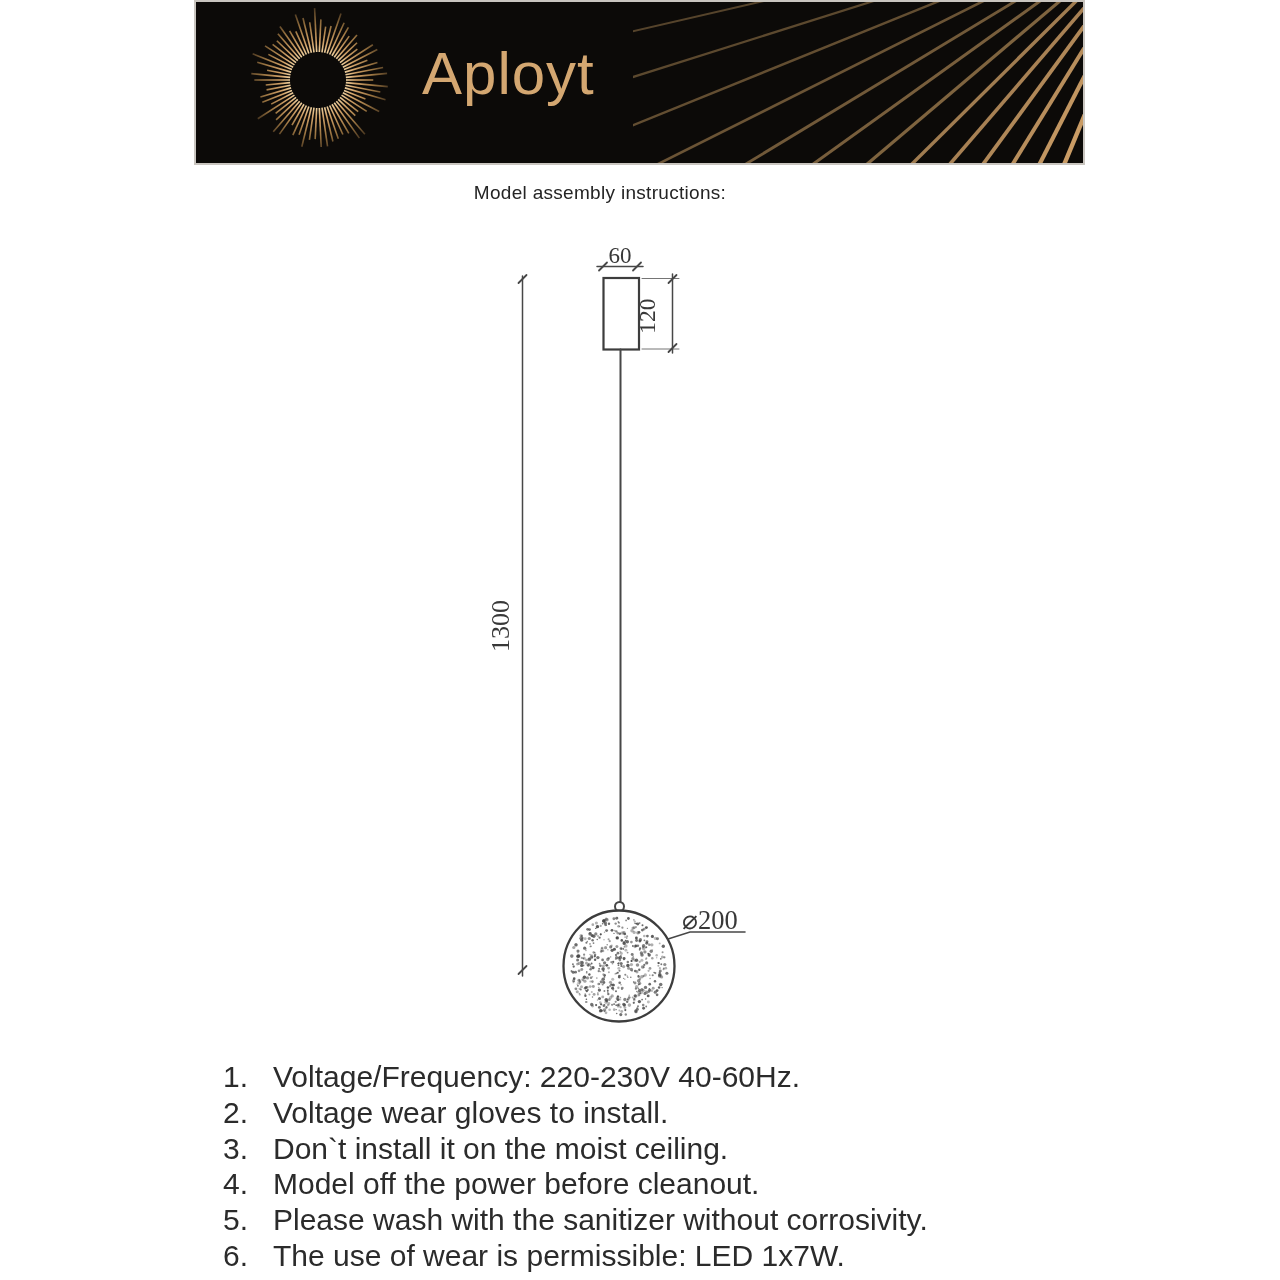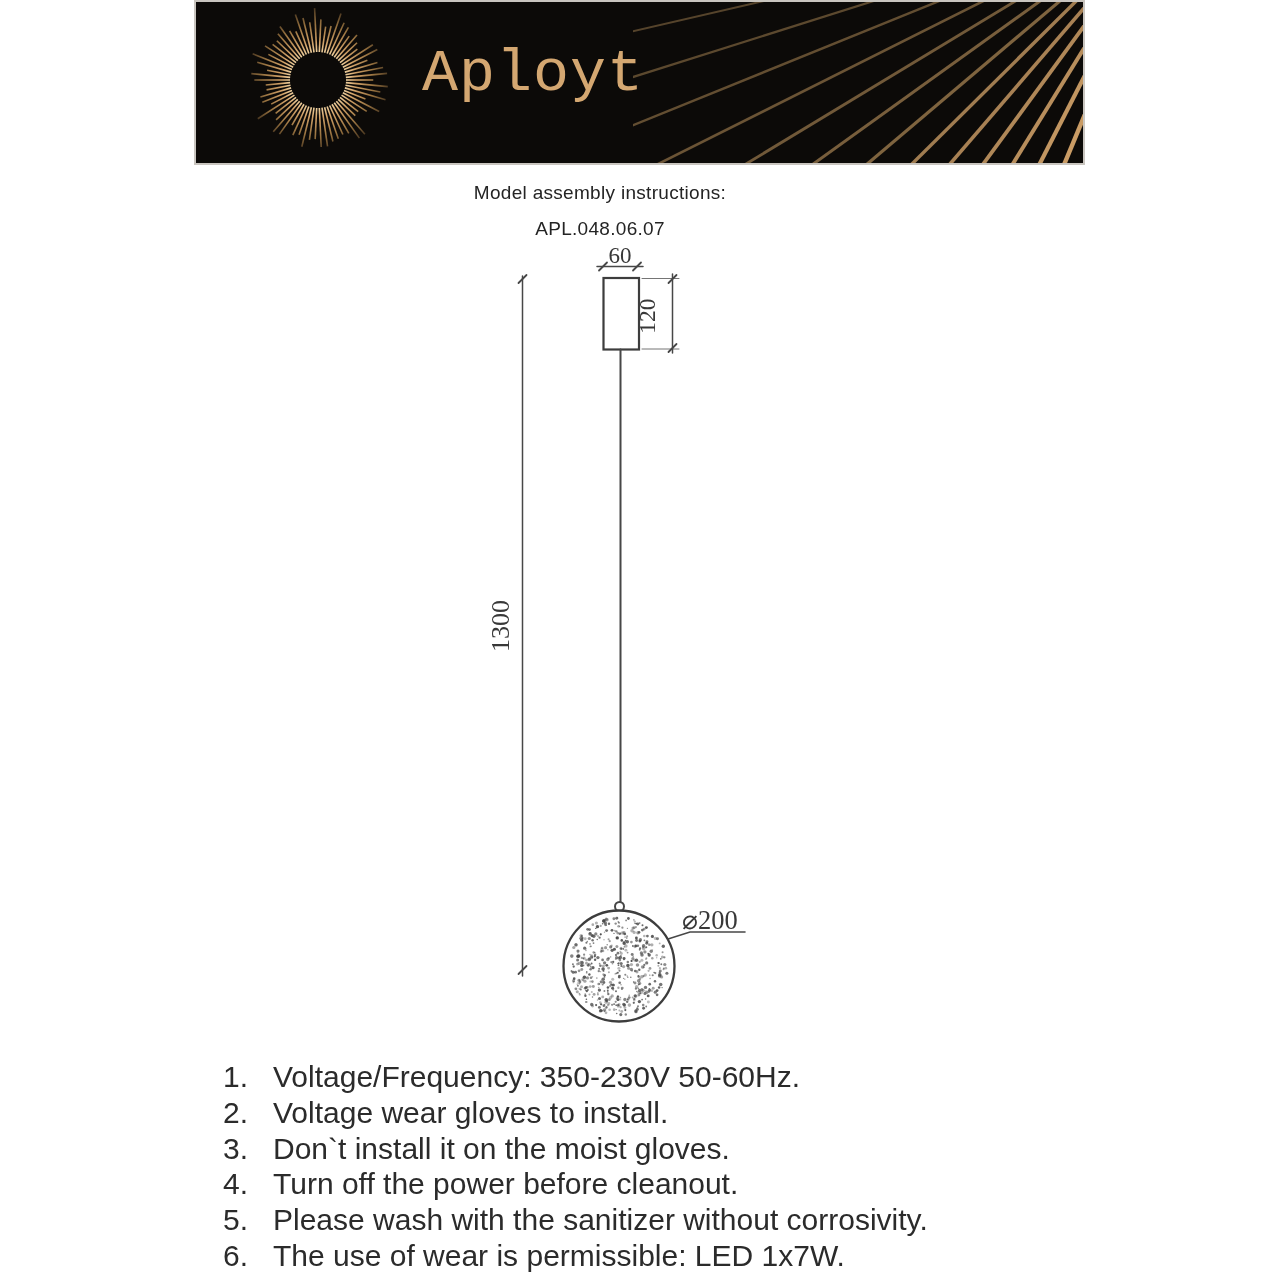--- a/index.html
+++ b/index.html
@@ -22,21 +22,21 @@
     overflow:hidden;
   }
   .sunburst-svg {
     position:absolute;
     left:50px; top:6px;
     width:144px; height:144px;
   }
   .brand-text {
     position:absolute;
     left:226px; top:36px;
-    font-family:Liberation Mono, monospace;
+    font-family:Liberation Sans, sans-serif;
     font-size:60px;
     line-height:72px;
     letter-spacing:1px;
     color:#d4a771;
     text-align:right;
   }
   .corner-rays-svg {
     position:absolute;
     left:437px; top:0;
     width:450px; height:161px;
@@ -185,21 +185,20 @@
         <line x1="538" y1="-95" x2="-803.1" y2="577.0" stroke="#b08a57" stroke-width="2.60" opacity="0.58"></line>
         <line x1="538" y1="-95" x2="-852.0" y2="468.8" stroke="#b08a57" stroke-width="2.40" opacity="0.53"></line>
         <line x1="538" y1="-95" x2="-892.3" y2="357.0" stroke="#b08a57" stroke-width="2.20" opacity="0.49"></line>
         <line x1="538" y1="-95" x2="-923.6" y2="242.4" stroke="#b08a57" stroke-width="2.00" opacity="0.45"></line>
       </g>
   </svg>
 </div>
 
 <div class="title-block">
   <div class="title-line">Model assembly instructions:</div>
-  <div class="title-line">APL.048.06.07</div>
 </div>
 
 <svg class="drawing-svg" viewBox="0 0 1280 1280">
   <g stroke="#474747" fill="none" stroke-linecap="round">
 
     <g stroke-width="1.5">
       <path d="M597 266.5 H643"></path>
       <path d="M599 270.5 L607 262.5" stroke-width="1.8"></path>
       <path d="M633 270.5 L641 262.5" stroke-width="1.8"></path>
     </g>
@@ -753,33 +752,33 @@
 
   <text class="dim-label" x="620" y="263" text-anchor="middle" font-size="23">60</text>
   <text class="dim-label" transform="translate(655 316) rotate(-90)" text-anchor="middle" font-size="23.5">120</text>
   <text class="dim-label" transform="translate(508.5 626) rotate(-90)" text-anchor="middle" font-size="26">1300</text>
   <text class="dim-label" x="682" y="929" text-anchor="start" font-size="26.5">⌀200</text>
 </svg>
 
 <div class="instructions">
   <div class="instr-row">
     <span class="instr-num">1.</span>
-    <span class="instr-text">Voltage/Frequency: 350-230V 50-60Hz.</span>
+    <span class="instr-text">Voltage/Frequency: 220-230V 40-60Hz.</span>
   </div>
   <div class="instr-row">
     <span class="instr-num">2.</span>
     <span class="instr-text">Voltage wear gloves to install.</span>
   </div>
   <div class="instr-row">
     <span class="instr-num">3.</span>
-    <span class="instr-text">Don`t install it on the moist gloves.</span>
+    <span class="instr-text">Don`t install it on the moist ceiling.</span>
   </div>
   <div class="instr-row">
     <span class="instr-num">4.</span>
-    <span class="instr-text">Turn off the power before cleanout.</span>
+    <span class="instr-text">Model off the power before cleanout.</span>
   </div>
   <div class="instr-row">
     <span class="instr-num">5.</span>
     <span class="instr-text">Please wash with the sanitizer without corrosivity.</span>
   </div>
   <div class="instr-row">
     <span class="instr-num">6.</span>
     <span class="instr-text">The use of wear is permissible: LED 1x7W.</span>
   </div>
 </div>

